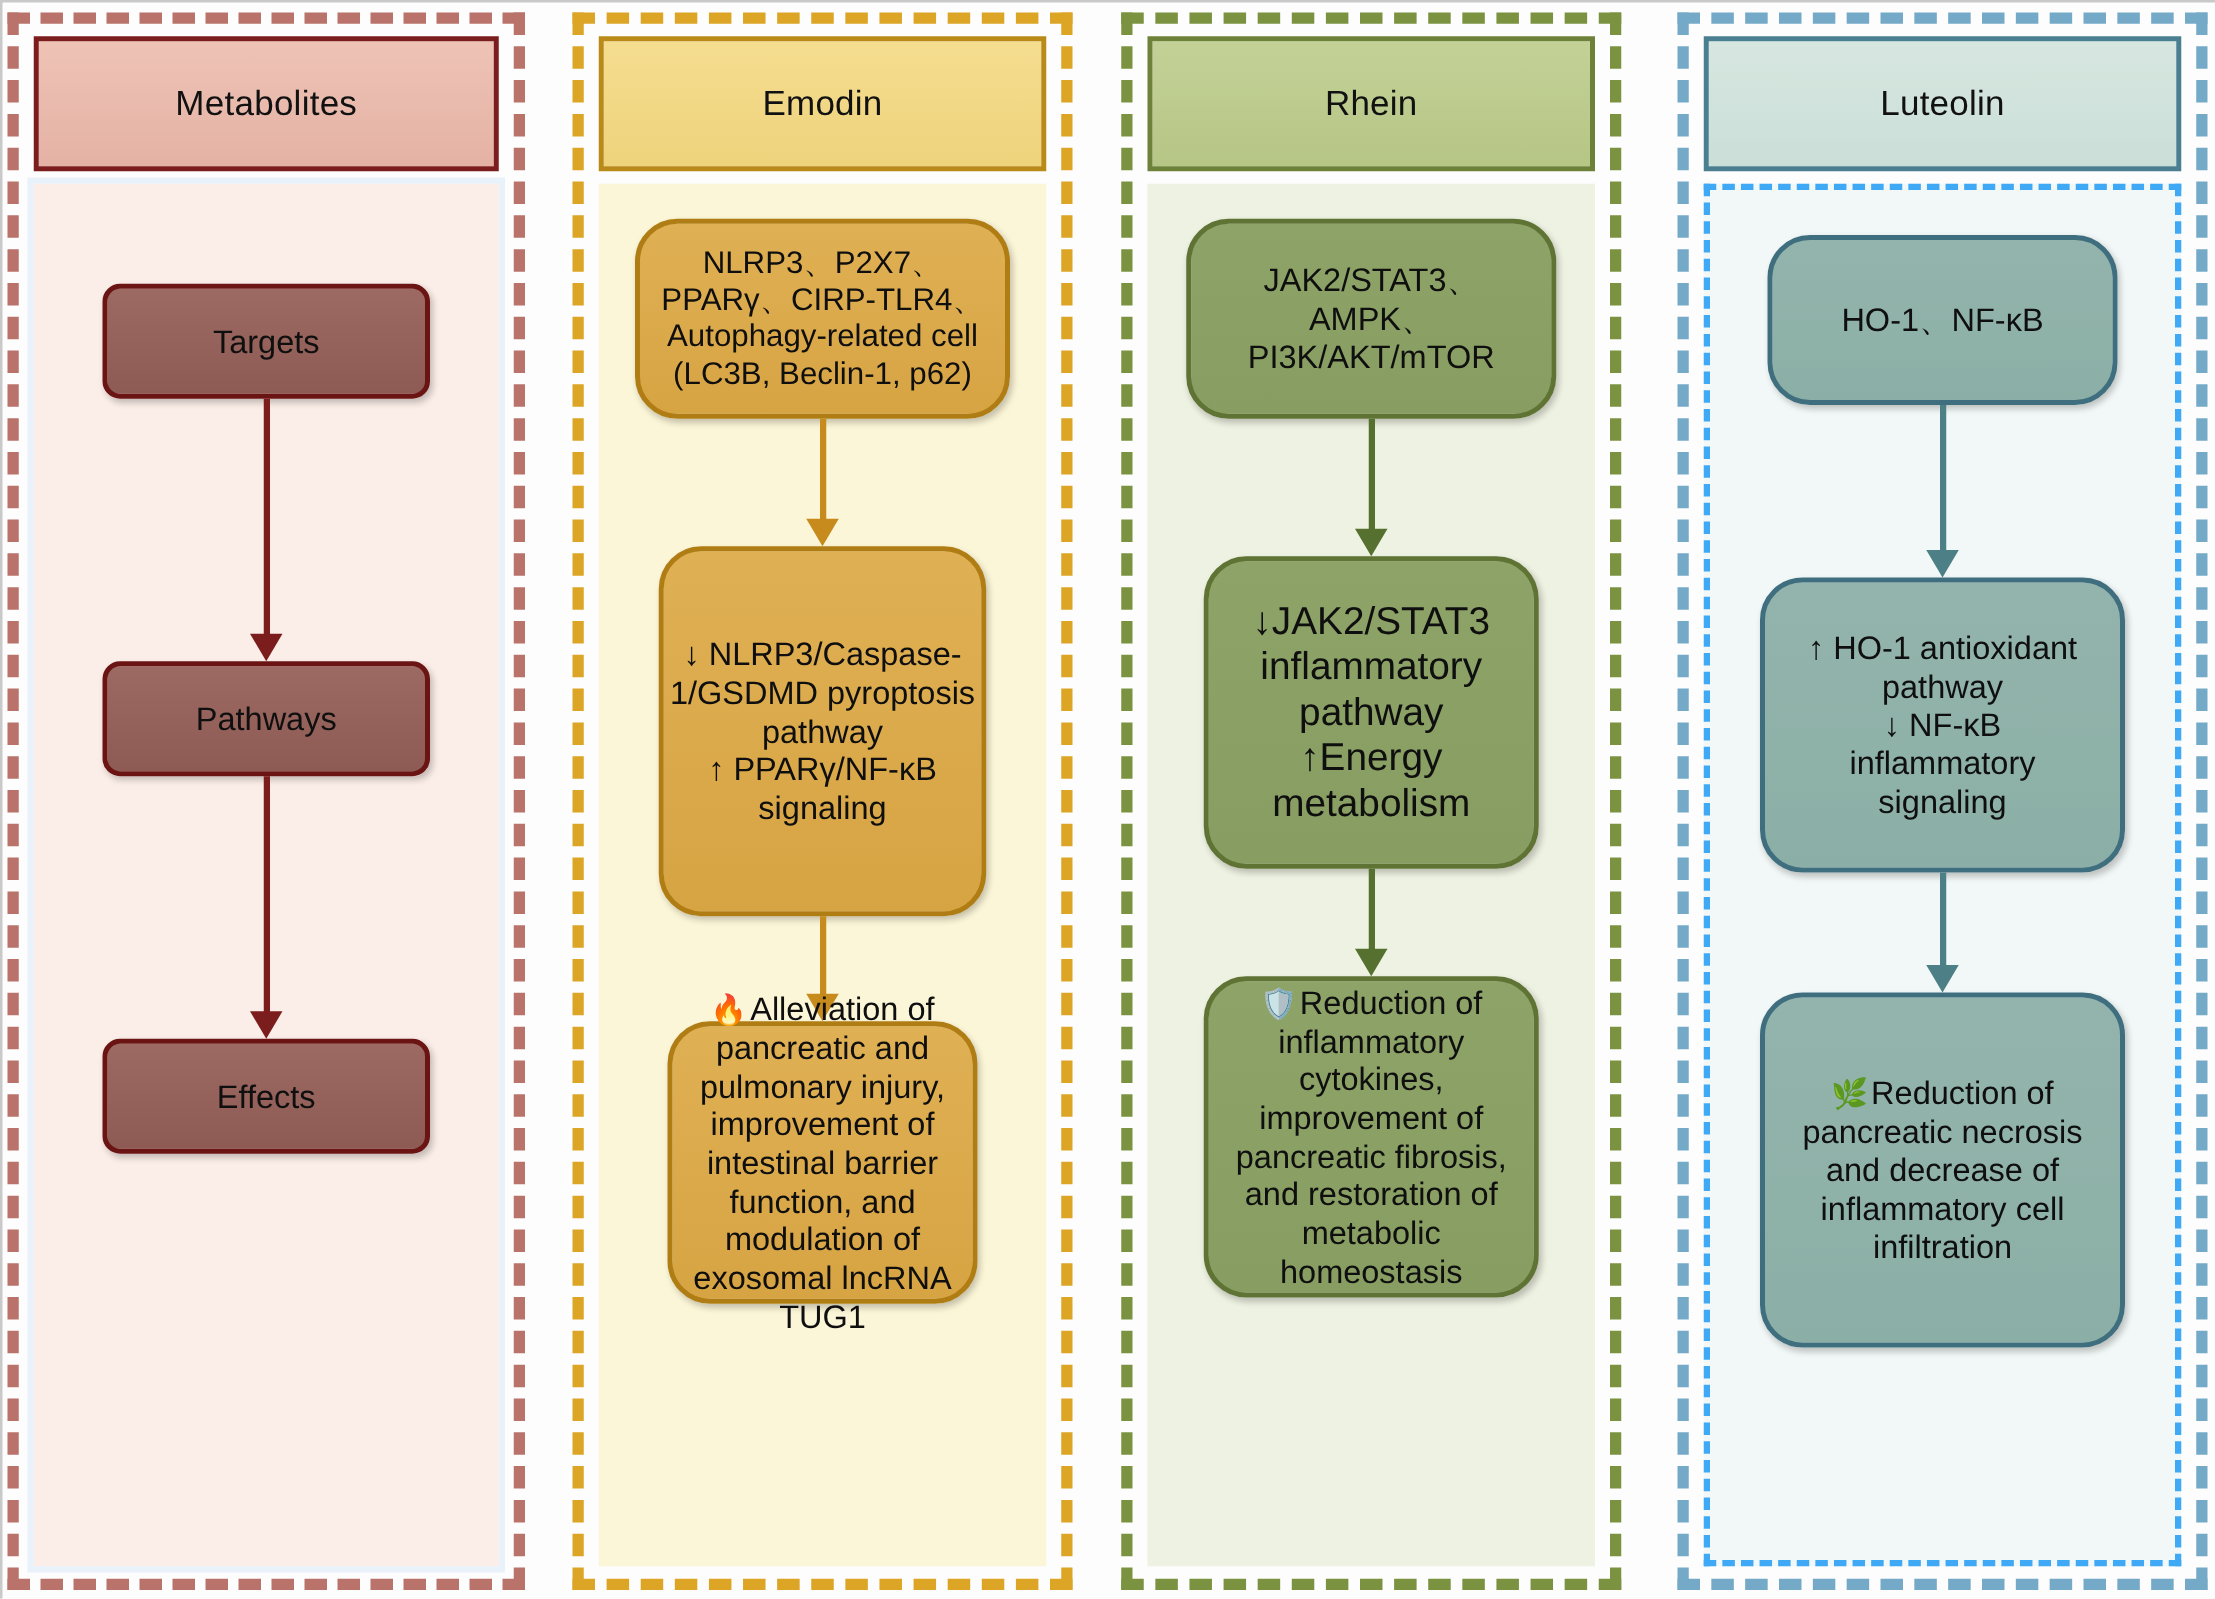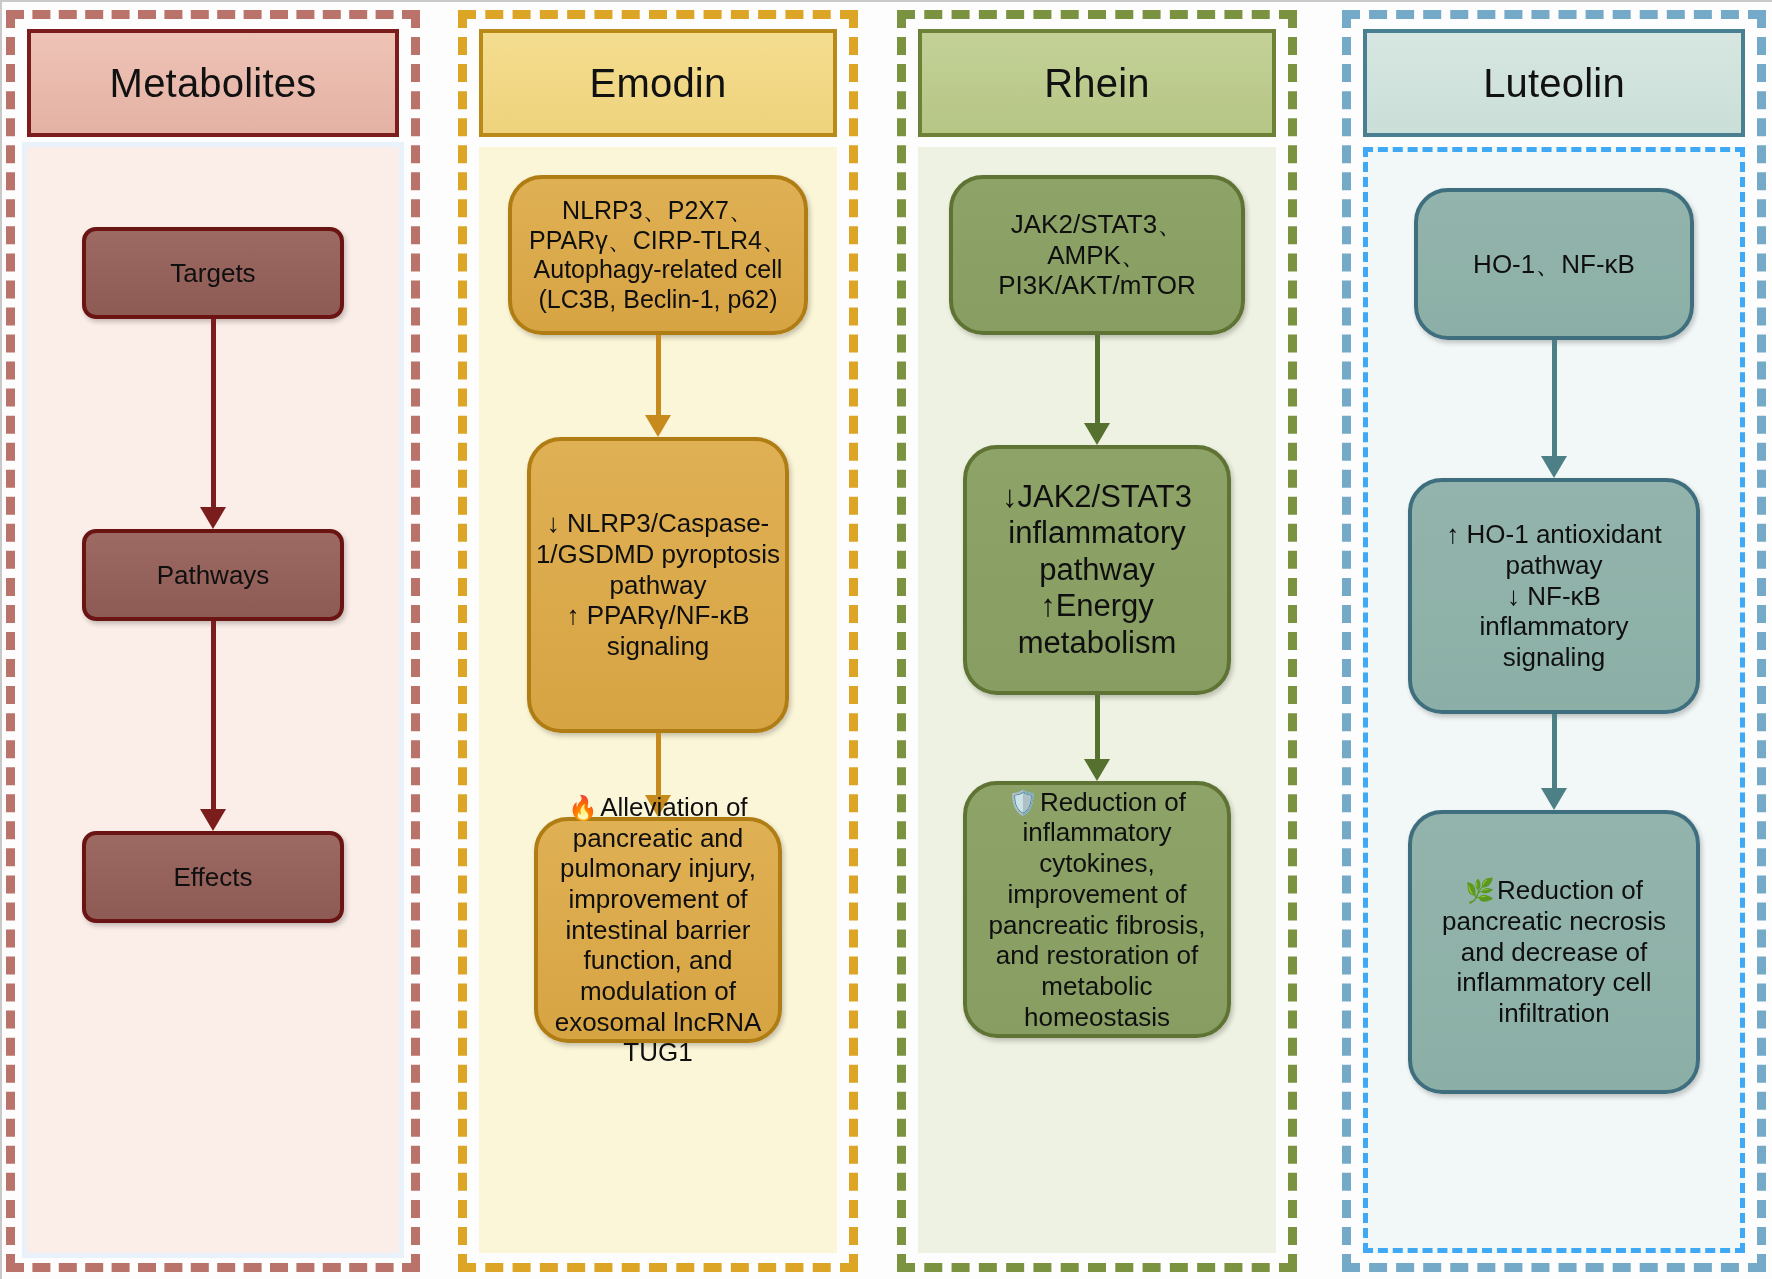--- a/index.html
+++ b/index.html
@@ -34,21 +34,21 @@
   .col-rhein       { left: 895px;  width: 400px; border: 9px dashed #7b9340; }
   .col-luteolin    { left: 1340px; width: 424px; border: 9px dashed #74a9c7; }
 
   
   .col-header {
     flex: 0 0 auto;
     height: 108px;
     display: flex;
     align-items: center;
     justify-content: center;
-    font-size: 40px;
+    font-size: 28px;
     color: #111;
     text-align: center;
     letter-spacing: 0.2px;
   }
   .hdr-metabolites { background:linear-gradient(180deg,#eec3b6,#e4b2a4); border:4px solid #7c1d1d; }
   .hdr-emodin      { background:linear-gradient(180deg,#f5dd90,#eed37c); border:4px solid #b98a18; }
   .hdr-rhein       { background:linear-gradient(180deg,#c3d197,#b6c685); border:4px solid #6d8238; }
   .hdr-luteolin    { background:linear-gradient(180deg,#d7e6e0,#cadfd8); border:4px solid #4a7f92; }
 
   
@@ -112,21 +112,21 @@
   .e-bot  { width: 248px; height: 226px; font-size: 26px; }
   .e-a1 { height: 102px; } .e-a2 { height: 84px; }
 
   
   .r-top  { width: 296px; height: 160px; font-size: 26px; }
   .r-mid  { width: 268px; height: 250px; font-size: 31px; }
   .r-bot  { width: 268px; height: 257px; font-size: 26px; }
   .r-a1 { height: 110px; } .r-a2 { height: 86px; }
 
   
-  .l-top  { width: 280px; height: 152px; font-size: 26px; }
+  .l-top  { width: 280px; height: 136px; font-size: 26px; }
   .l-mid  { width: 292px; height: 236px; font-size: 26px; }
   .l-bot  { width: 292px; height: 284px; font-size: 26px; }
   .l-a1 { height: 138px; } .l-a2 { height: 96px; }
 </style>
 </head>
 <body>
 
 <div id="canvas">
 
   <div class="column col-metabolites">

